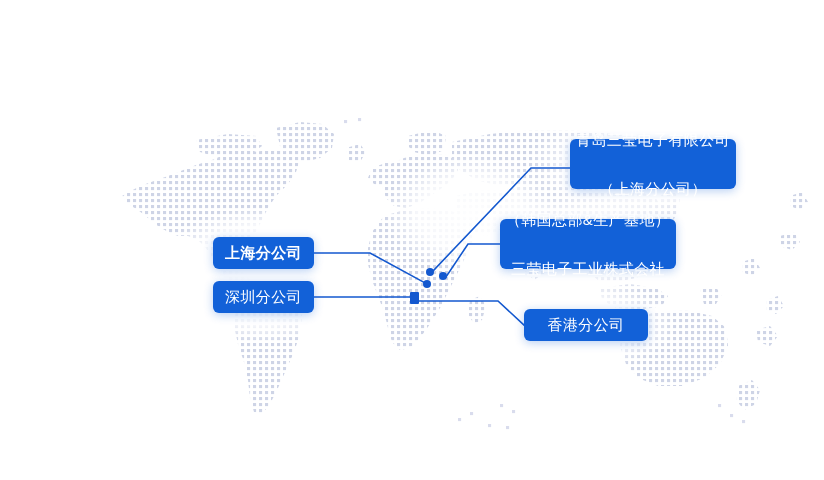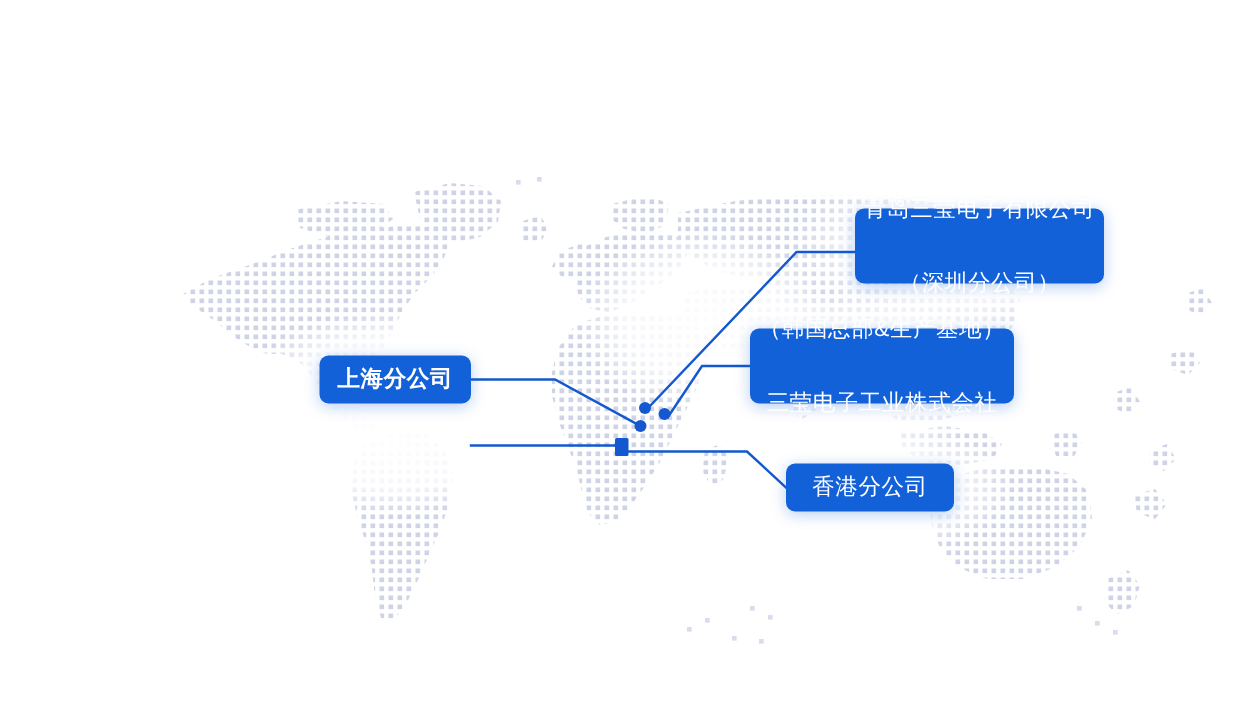--- a/index.html
+++ b/index.html
@@ -39,21 +39,21 @@
   }
   .label-box .ln{display:block;}
   .lb-1line{font-size:15px;}
   .lb-2line{font-size:15px;}
 
   
   #box-qingdao{left:570px;top:139px;width:166px;height:50px;}
   #box-korea  {left:500px;top:219px;width:176px;height:50px;}
   #box-shanghai{left:213px;top:237px;width:101px;height:32px;font-weight:bold;}
   #box-shenzhen{left:213px;top:281px;width:101px;height:32px;}
-  #box-hongkong{left:524px;top:309px;width:112px;height:32px;}
+  #box-hongkong{left:524px;top:309px;width:124px;height:32px;}
 
   
   .marker{position:absolute;background:#1358cf;}
   .marker.round{border-radius:50%;}
   .marker.square{border-radius:1px;}
 </style>
 </head>
 <body>
 
 <div id="stage">
@@ -193,30 +193,33 @@
     </svg>
   </div>
 
   <div class="marker round" id="mk-qingdao" style="left:426px;top:268px;width:8px;height:8px;"></div>
   <div class="marker round" id="mk-korea" style="left:439px;top:272px;width:8px;height:8px;"></div>
   <div class="marker round" id="mk-shanghai" style="left:423px;top:280px;width:8px;height:8px;"></div>
   <div class="marker square" id="mk-shenzhen" style="left:410px;top:292px;width:9px;height:12px;"></div>
 
   <div class="label-box lb-2line" id="box-qingdao">
     <span class="ln">青岛三莹电子有限公司</span>
-    <span class="ln">（深圳分公司）</span>
+    <span class="ln">（上海分公司）</span>
   </div>
 
   <div class="label-box lb-2line" id="box-korea">
     <span class="ln">（韩国总部&amp;生产基地）</span>
     <span class="ln">三莹电子工业株式会社</span>
   </div>
 
   <div class="label-box lb-1line" id="box-shanghai">
     <span class="ln">上海分公司</span>
   </div>
 
+  <div class="label-box lb-1line" id="box-shenzhen">
+    <span class="ln">深圳分公司</span>
+  </div>
 
   <div class="label-box lb-1line" id="box-hongkong">
     <span class="ln">香港分公司</span>
   </div>
 
 </div>
 
 </body></html>

